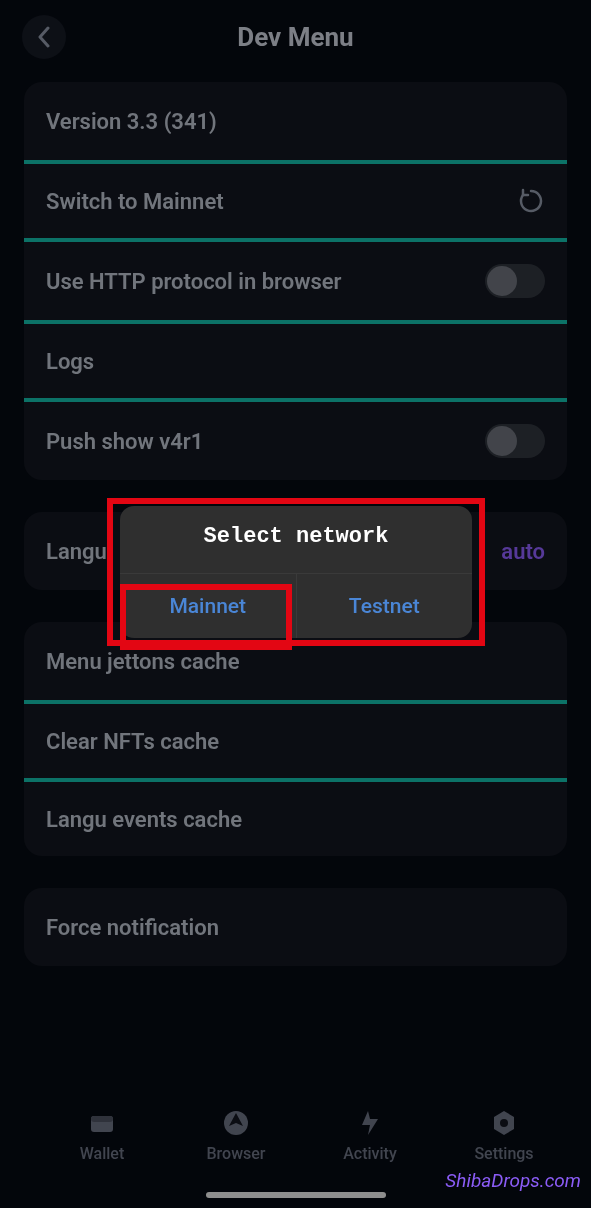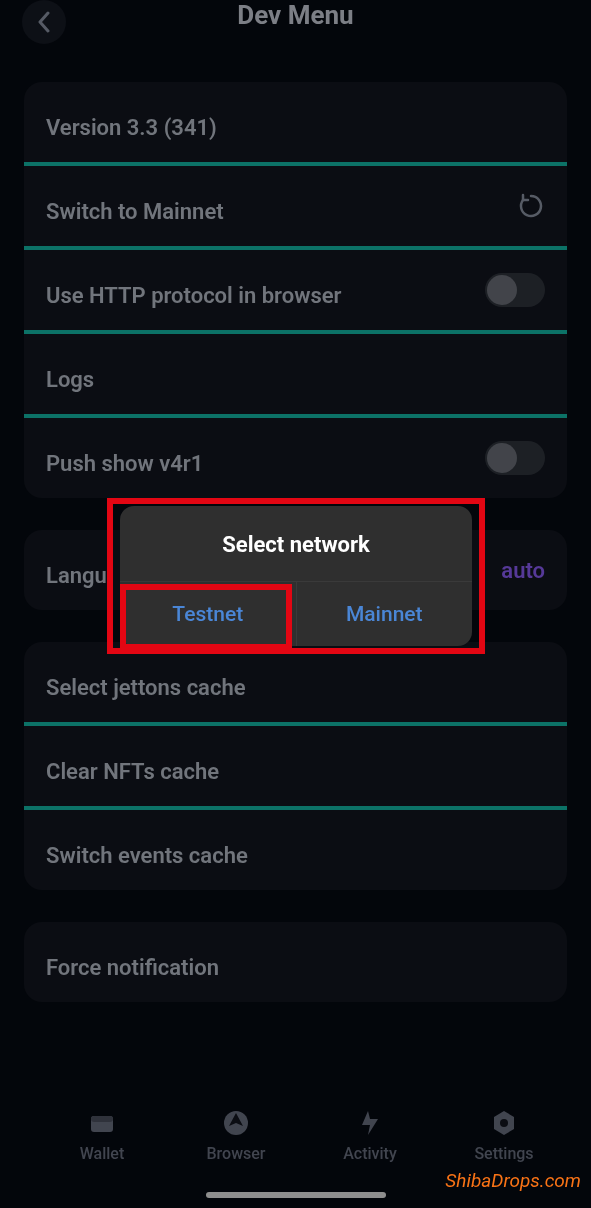--- a/index.html
+++ b/index.html
@@ -14,20 +14,21 @@
   }
   .dim-overlay {
     position: absolute;
     inset: 0;
     background: rgba(0,0,0,0.38);
     z-index: 5;
     pointer-events: none;
   }
   .header {
     display: flex;
+    align-items: center;
     justify-content: center;
     height: 74px;
     position: relative;
   }
   .back-btn {
     position: absolute;
     left: 22px;
     width: 44px;
     height: 44px;
     border-radius: 22px;
@@ -54,21 +55,20 @@
     justify-content: space-between;
     padding: 22px 22px;
     border-top: 4px solid #14b8a6;
     min-height: 78px;
   }
   .row:first-child { border-top: none; }
   .row-label {
     font-size: 22px;
     font-weight: 600;
     color: #b7bdc9;
-    margin-top: 11px;
   }
   .row-value {
     font-size: 22px;
     font-weight: 600;
     color: #8b5cf6;
   }
   .toggle {
     width: 60px;
     height: 34px;
     border-radius: 17px;
@@ -90,25 +90,26 @@
     left: 120px;
     top: 506px;
     width: 352px;
     background: #2f2f2f;
     border-radius: 14px;
     overflow: visible;
     z-index: 20;
   }
   .modal-title {
     text-align: center;
-    padding: 26px 10px 24px 10px;
+    padding: 18px 10px 24px 10px;
     font-size: 22px;
     font-weight: 700;
     color: #ffffff;
     border-bottom: 1px solid #3a3a3a;
+    font-family: Liberation Mono, monospace;
   }
   .modal-buttons {
     display: flex;
     height: 64px;
   }
   .modal-btn {
     flex: 1;
     display: flex;
     align-items: center;
     justify-content: center;
@@ -166,21 +167,21 @@
     height: 6px;
     border-radius: 3px;
     background: #e6e6e6;
   }
   .watermark {
     position: absolute;
     right: 10px;
     bottom: 16px;
     font-size: 19px;
     font-style: italic;
-    color: #f97316;
+    color: #8b5cf6;
     z-index: 30;
   }
 </style>
 </head>
 <body>
 
 <div class="header">
   <div class="back-btn">
     <svg viewBox="0 0 14 22">
       <path d="M11 2 L3 11 L11 20" stroke="#8c93a3" stroke-width="3" fill="none" stroke-linecap="round" stroke-linejoin="round"></path>
@@ -219,43 +220,43 @@
 
 <div class="card">
   <div class="row">
     <span class="row-label">Langu</span>
     <span class="row-value">auto</span>
   </div>
 </div>
 
 <div class="card">
   <div class="row">
-    <span class="row-label">Select jettons cache</span>
+    <span class="row-label">Menu jettons cache</span>
   </div>
   <div class="row">
     <span class="row-label">Clear NFTs cache</span>
   </div>
   <div class="row">
-    <span class="row-label">Switch events cache</span>
+    <span class="row-label">Langu events cache</span>
   </div>
 </div>
 
 <div class="card">
   <div class="row">
     <span class="row-label">Force notification</span>
   </div>
 </div>
 
 <div class="dim-overlay"></div>
 
 <div class="modal">
   <div class="modal-title">Select network</div>
   <div class="modal-buttons">
+    <div class="modal-btn">Mainnet</div>
     <div class="modal-btn">Testnet</div>
-    <div class="modal-btn">Mainnet</div>
   </div>
   <div class="red-outer"></div>
   <div class="red-inner"></div>
 </div>
 
 <div class="tabbar">
   <div class="tab">
     <svg class="tab-icon" viewBox="0 0 30 30">
       <rect x="4" y="8" width="22" height="16" rx="3" fill="#6a7080"></rect>
       <rect x="4" y="8" width="22" height="6" rx="3" fill="#4d5260"></rect>

